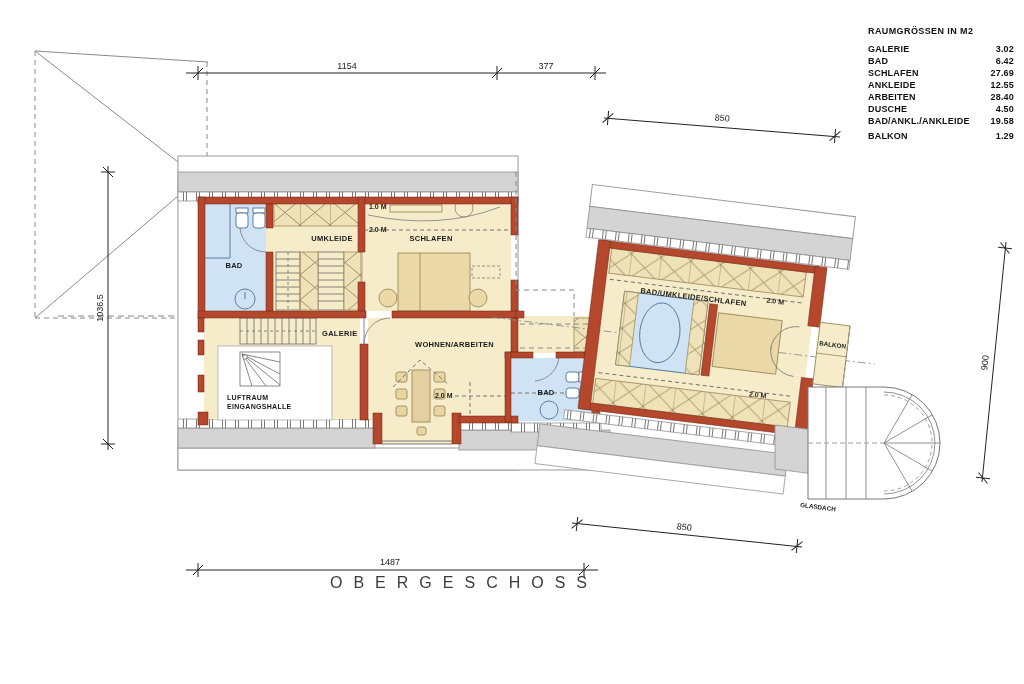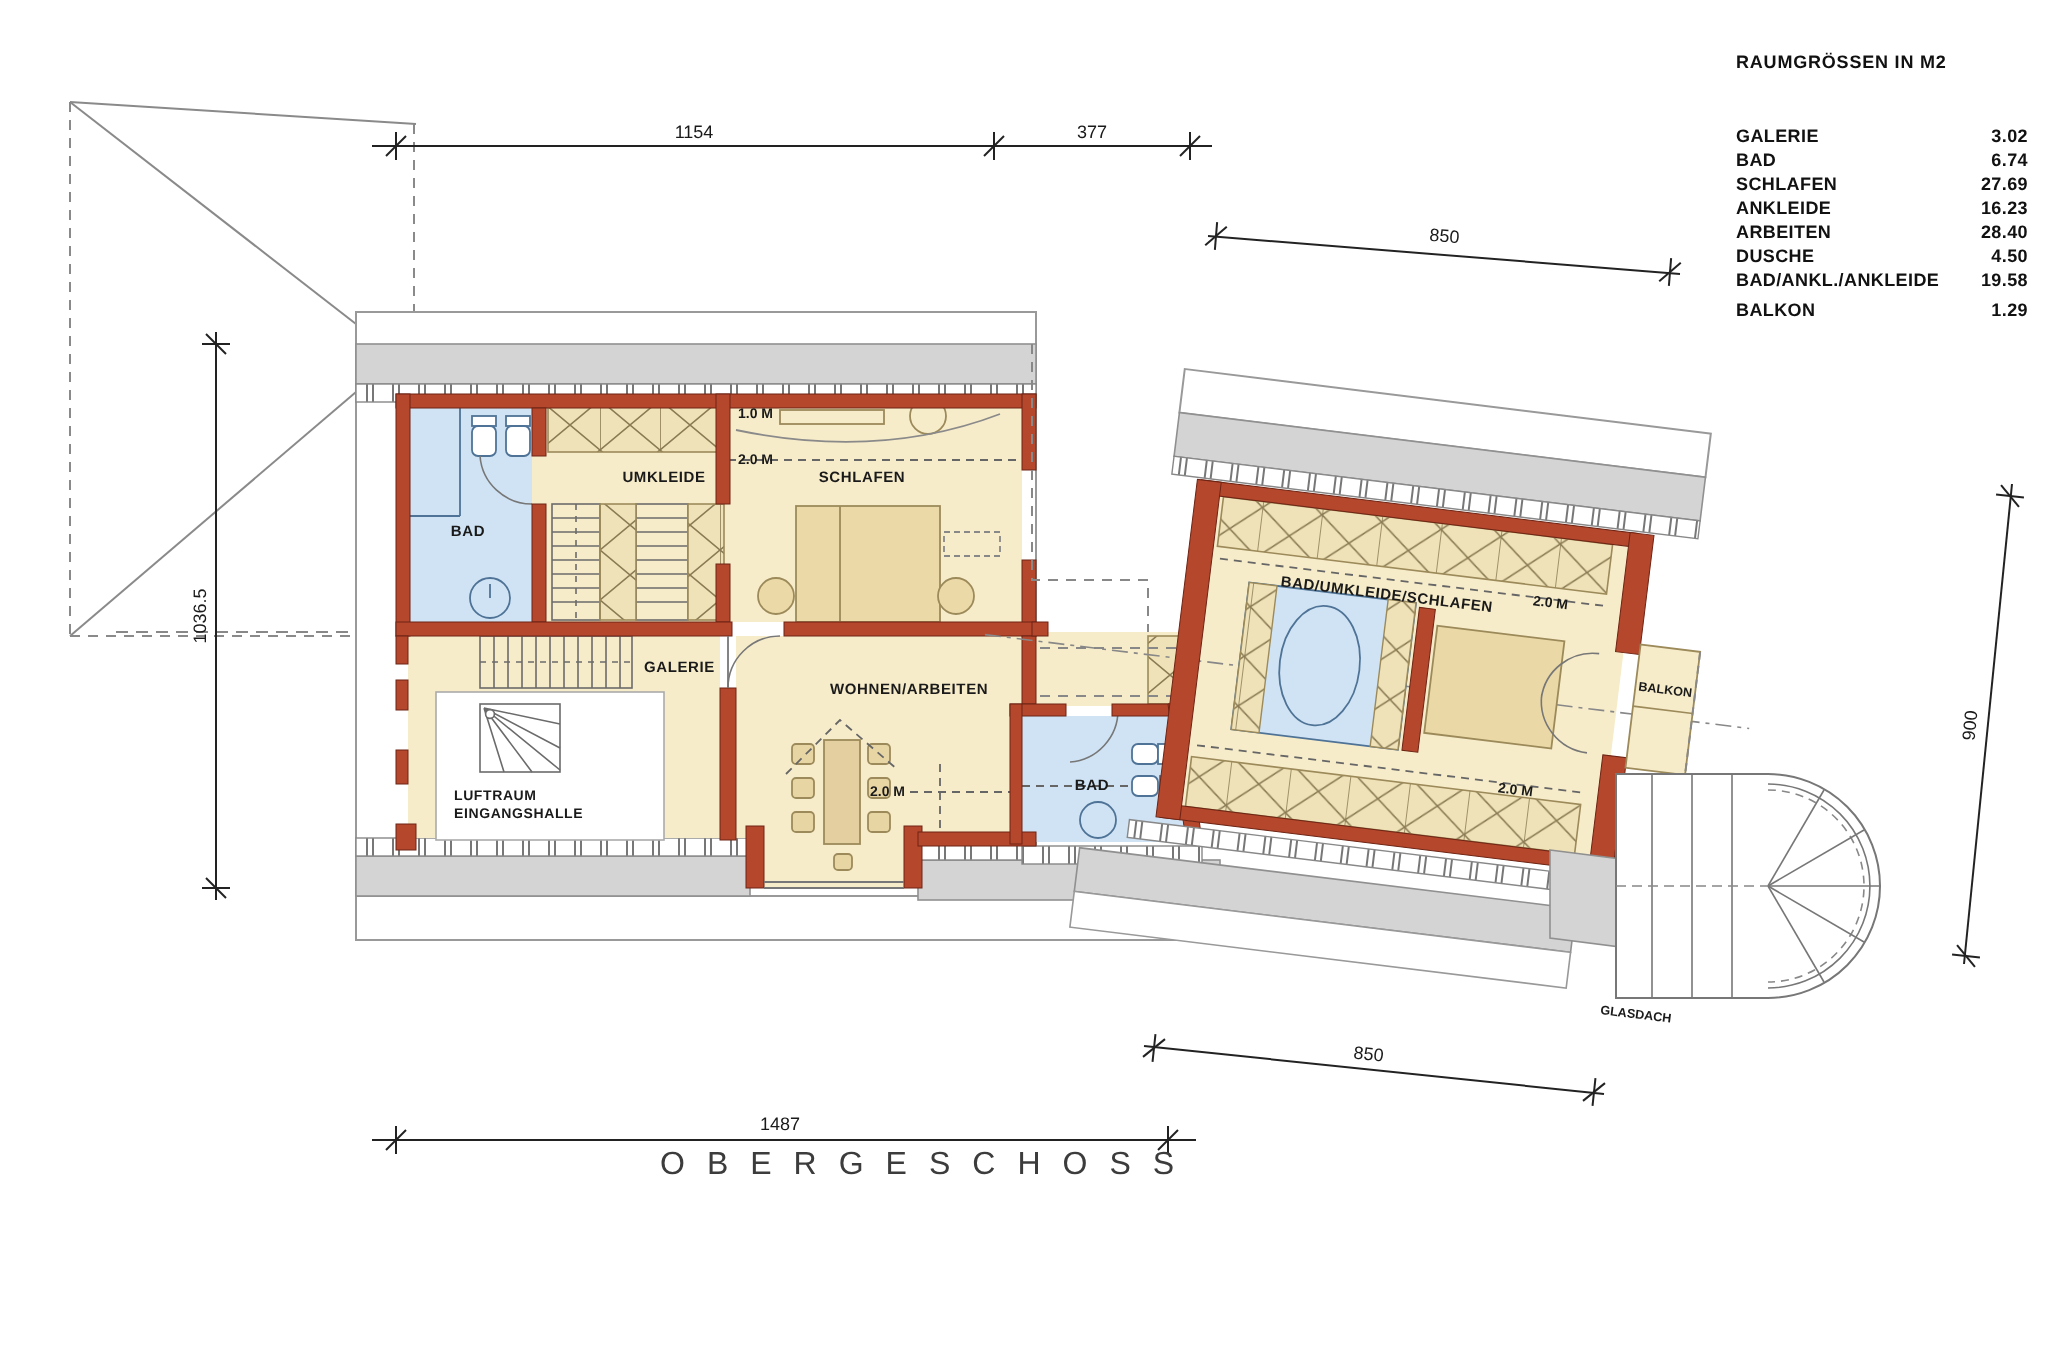--- a/index.html
+++ b/index.html
@@ -1,21 +1,21 @@
 <!DOCTYPE html>
 <html><head>
 <meta charset="utf-8">
 <style>
   html,body{margin:0;padding:0;background:#fff;}
   #stage{position:relative;width:1024px;height:684px;background:#ffffff;overflow:hidden;
          font-family:"Liberation Sans",sans-serif;}
   #plansvg{position:absolute;left:0;top:0;}
   
   #legend{position:absolute;left:868px;top:26px;width:146px;color:#111;}
-  #legend .lg-title{font-size:9px;font-weight:bold;letter-spacing:.4px;margin-bottom:26px;white-space:nowrap;}
+  #legend .lg-title{font-size:9px;font-weight:bold;letter-spacing:.4px;margin-bottom:7px;white-space:nowrap;}
   #legend .lg-row{display:flex;justify-content:space-between;font-size:9px;font-weight:bold;
                   line-height:12px;letter-spacing:.2px;white-space:nowrap;}
   #legend .lg-row.gap{margin-top:3px;}
   
   #caption{position:absolute;left:330px;top:574px;font-size:16px;color:#3c3c3c;
            letter-spacing:11px;font-weight:400;white-space:nowrap;}
   svg text{font-family:"Liberation Sans",sans-serif;fill:#1a1a1a;}
   .rlabel{font-size:7.5px;font-weight:bold;letter-spacing:.3px;}
   .mlabel{font-size:7px;font-weight:bold;}
   .dlabel{font-size:9px;}
@@ -294,29 +294,29 @@
 </svg>
 
 <div id="legend">
   <div class="lg-title">RAUMGRÖSSEN IN M2</div>
   <div class="lg-row">
     <span>GALERIE</span>
         <span>3.02</span>
   </div>
   <div class="lg-row">
     <span>BAD</span>
-        <span>6.74</span>
+        <span>6.42</span>
   </div>
   <div class="lg-row">
     <span>SCHLAFEN</span>
         <span>27.69</span>
   </div>
   <div class="lg-row">
     <span>ANKLEIDE</span>
-        <span>16.23</span>
+        <span>12.55</span>
   </div>
   <div class="lg-row">
     <span>ARBEITEN</span>
         <span>28.40</span>
   </div>
   <div class="lg-row">
     <span>DUSCHE</span>
         <span>4.50</span>
   </div>
   <div class="lg-row">

